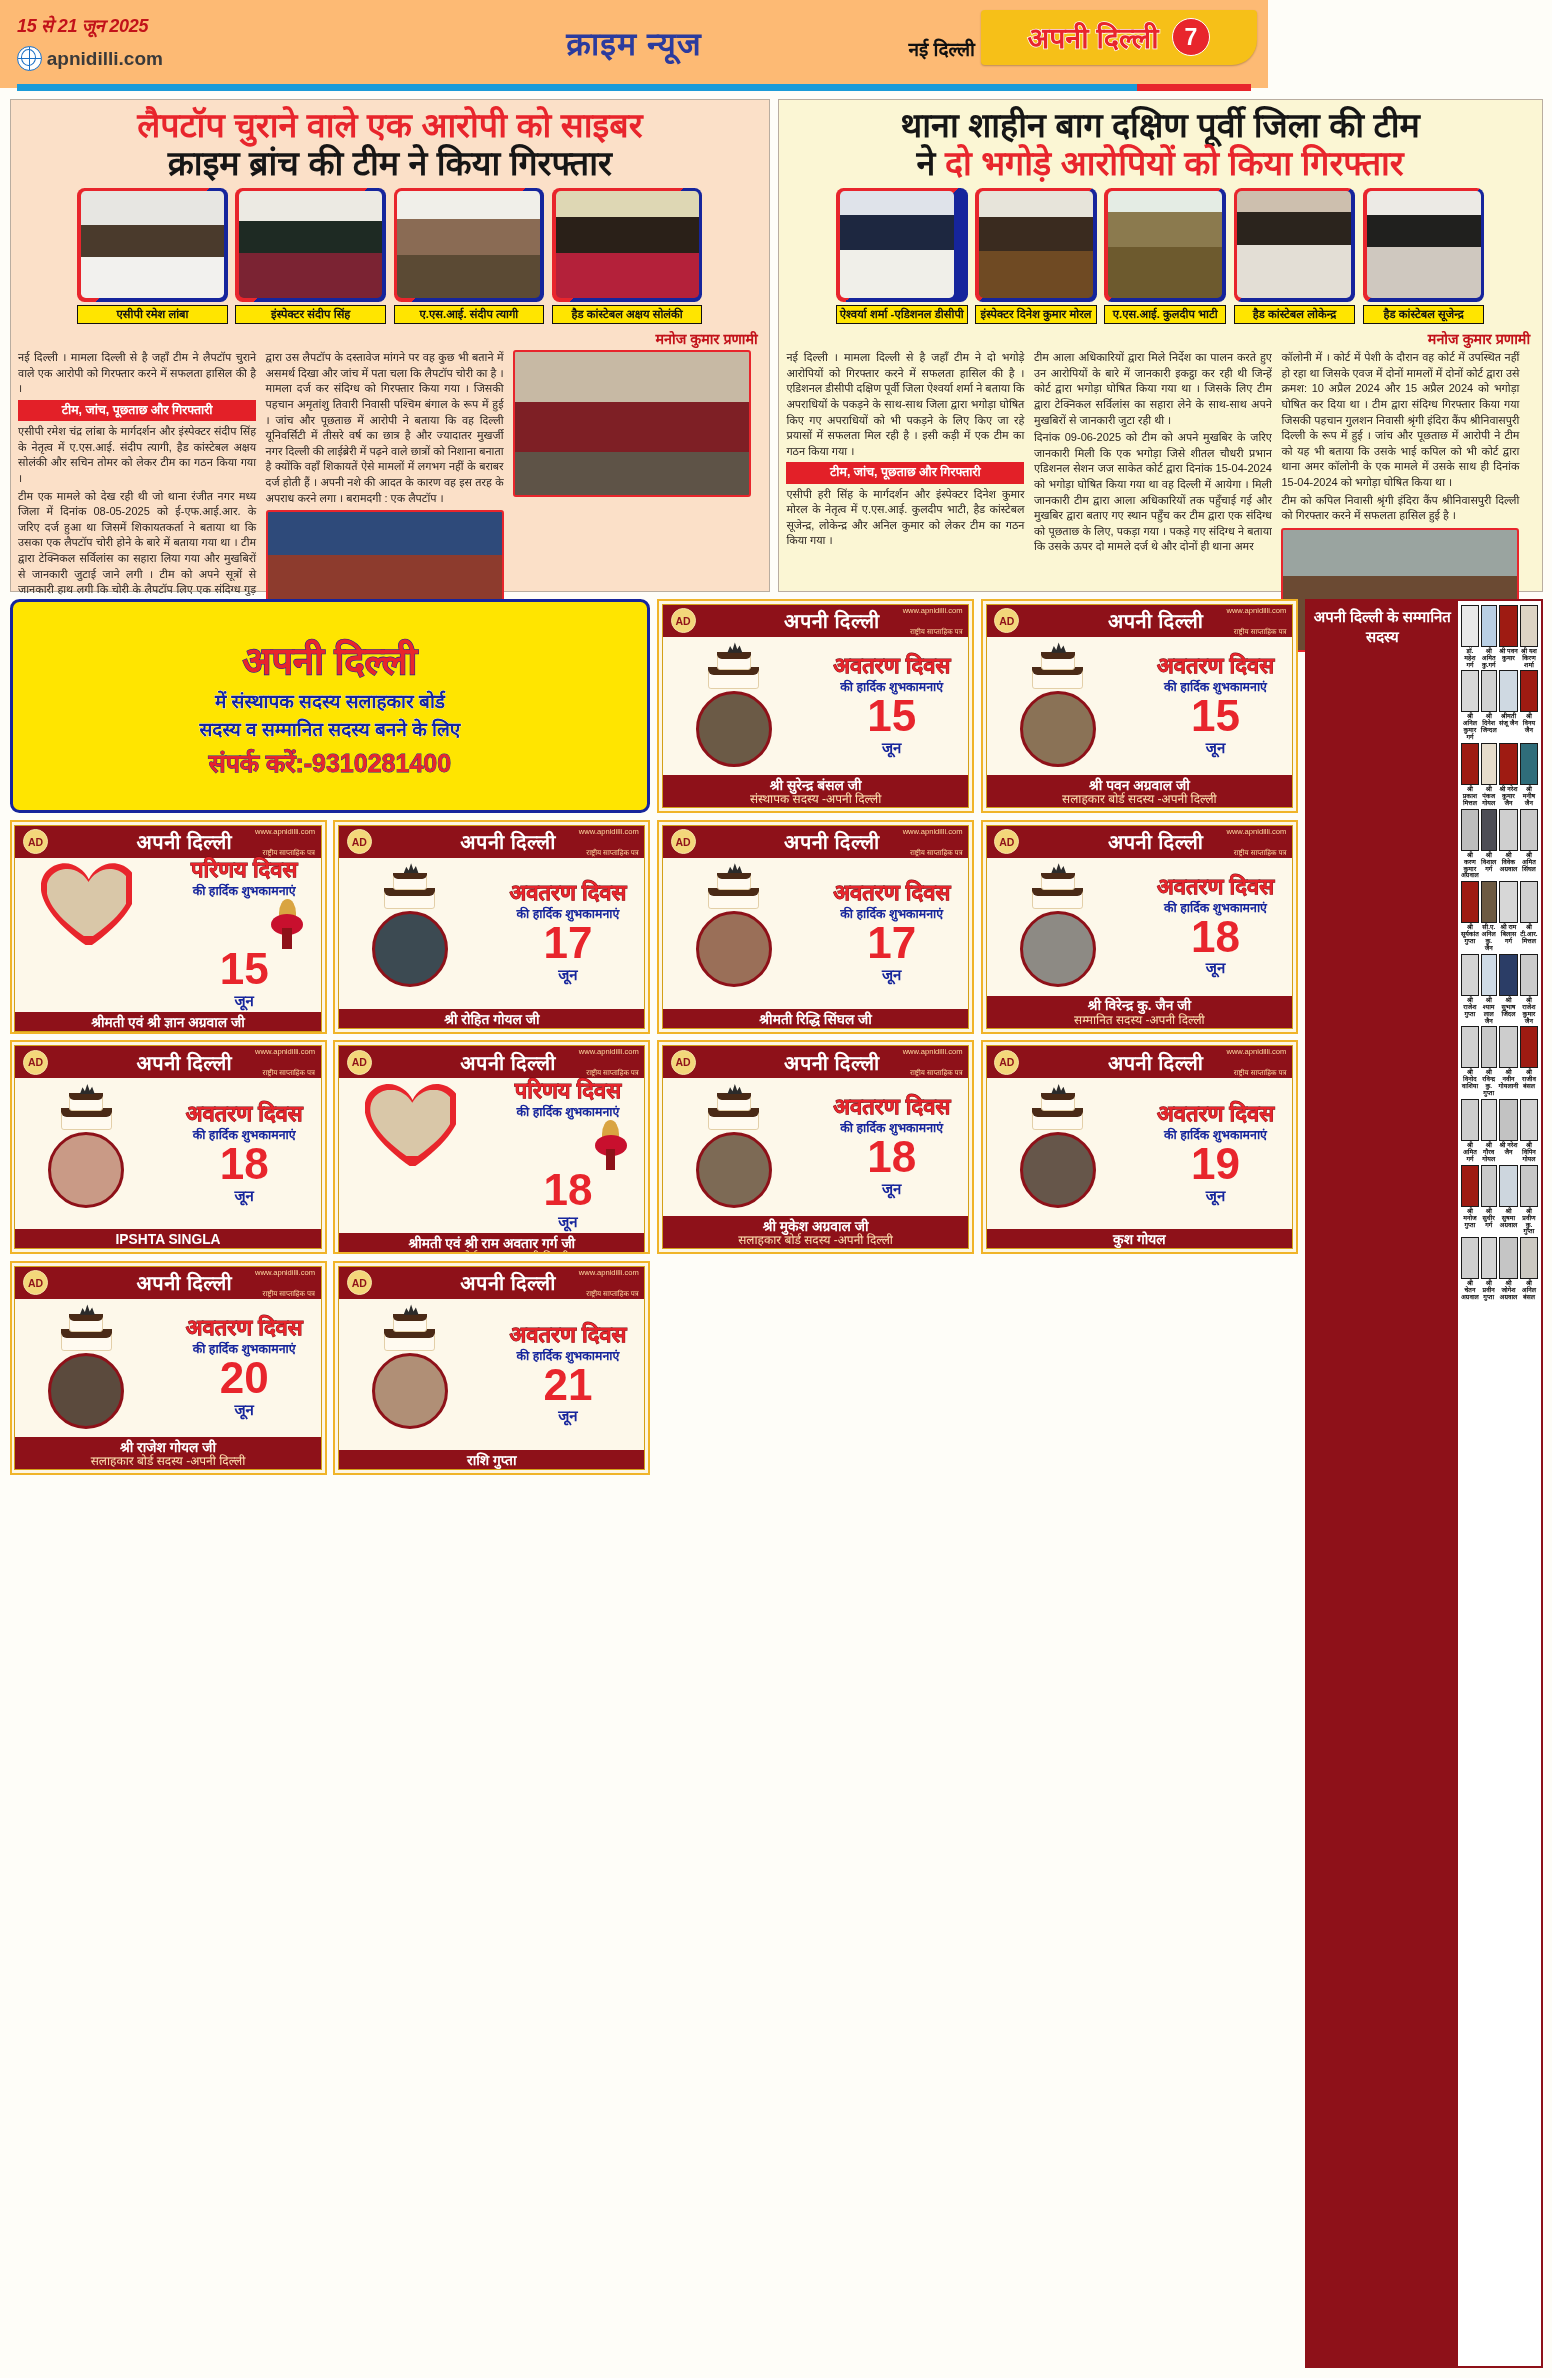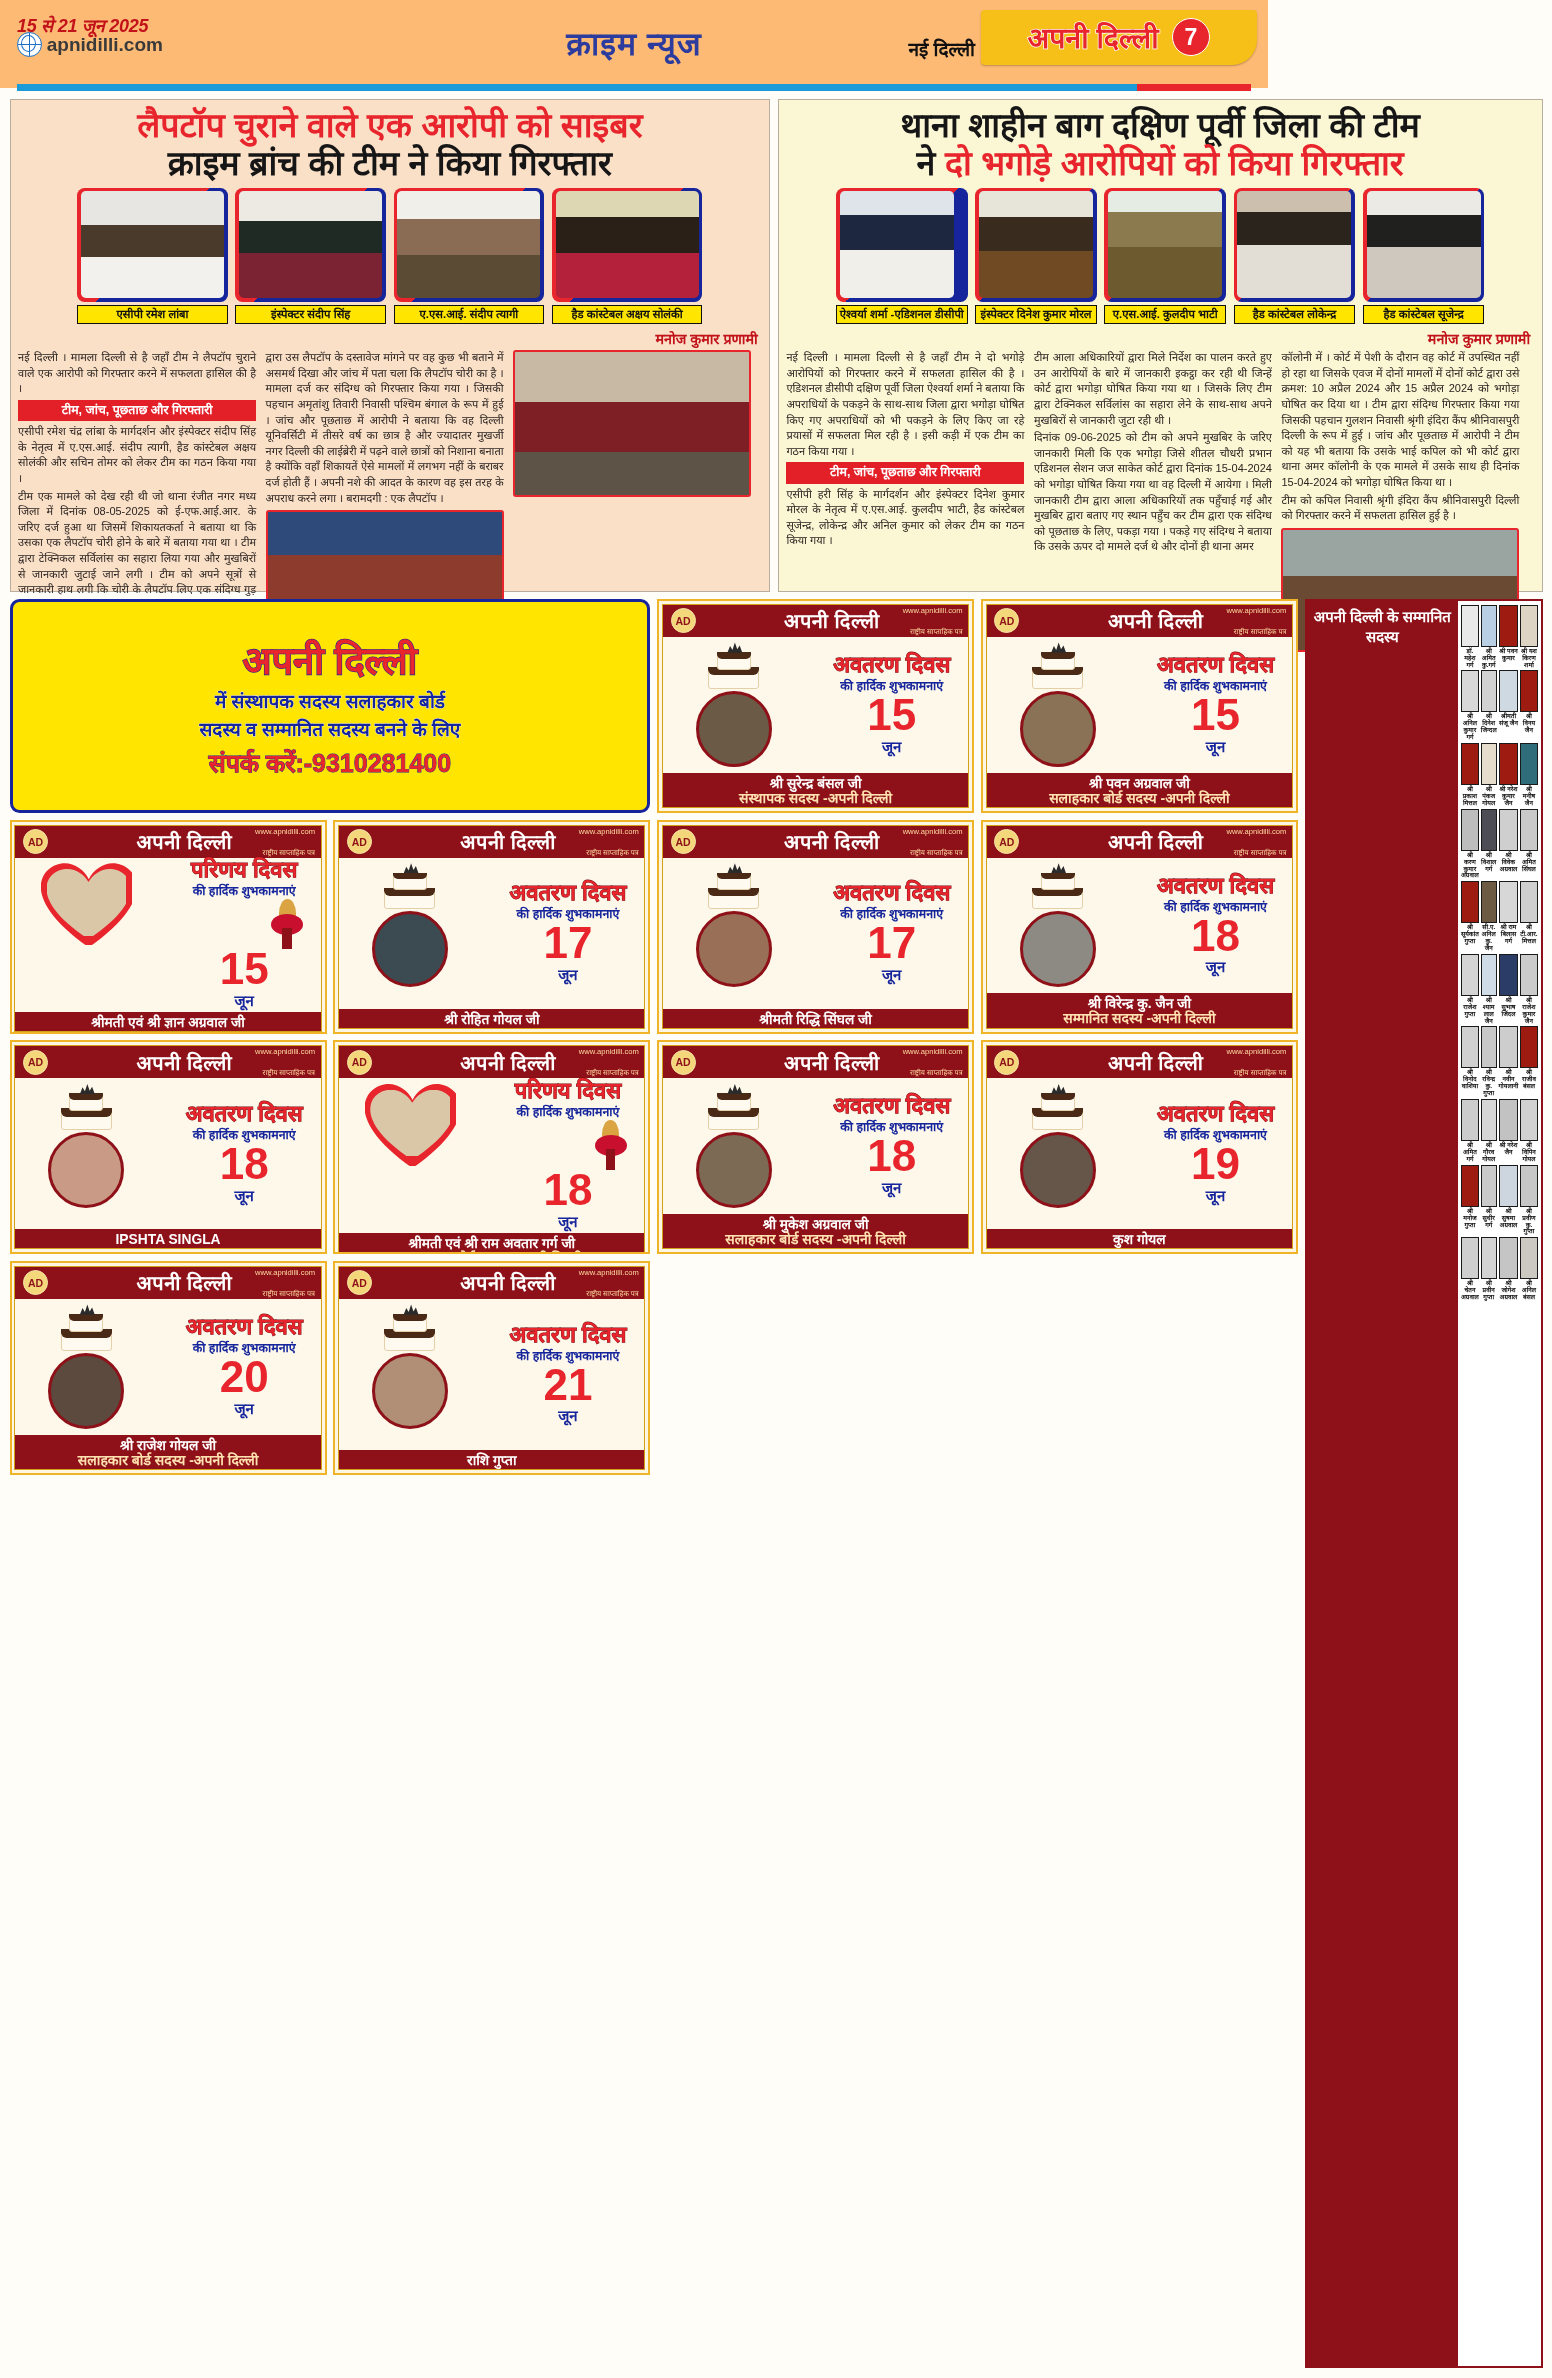--- a/index.html
+++ b/index.html
@@ -11,21 +11,21 @@
   }
   .page { position: relative; width: 1552px; height: 2379px; background: #fefdf8; }
 
   
   .masthead { position: relative; height: 88px; width: 1268px; background:#fdba74; }
   .mh-date {
     position: absolute; left: 17px; top: 13.3px;
     color: #c2121a; font-weight: bold; font-size: 18px; letter-spacing: -0.3px;
     font-style: italic;
   }
-  .mh-www { position: absolute; left: 17px; top: 32px; display:flex; align-items:center; gap:4.8px; }
+  .mh-www { position: absolute; left: 17px; top: 46px; display:flex; align-items:center; gap:4.8px; }
   .globe {
     width: 25px; height: 25px; border-radius: 50%;
     background: #fff; border: 1.9px solid #1b6fc4; position: relative; overflow:hidden;
   }
   .globe:before {
     content:""; position:absolute; left:50%; top:-1.9px; width:1.9px; height:27px;
     background:#1b6fc4; transform: translateX(-1px);
   }
   .globe:after {
     content:""; position:absolute; top:50%; left:-1.9px; width:27px; height:1.9px;
@@ -150,21 +150,21 @@
   }
   .gc-occ { color:#e8252c; font-size:22px; font-weight:bold; line-height:1; text-align:center;
             -webkit-text-stroke:0.7px #6d0d13; paint-order: stroke fill;}
   .gc-sub { color:#16259c; font-size:12.4px; font-weight:bold; text-align:center; margin-top:1px;}
   .gc-day { color:#e8252c; font-size:44px; font-weight:bold; line-height:.95; text-align:center; }
   .gc-month { color:#16259c; font-size:15px; font-weight:bold; text-align:center; }
   .gc-name {
     background:#8e1119; color:#fff; text-align:center; font-size:13.8px; font-weight:bold;
     padding:2.9px 1.9px 1px; line-height:1.1;
   }
-  .gc-role { font-size:14px; font-weight:bold; color:#ffe2b0; display:block; }
+  .gc-role { font-size:12px; font-weight:normal; color:#ffe2b0; display:block; }
   .heart {
     width:91px; height:82px; position:relative; margin-top:3.8px;
   }
   .heart .hb {
     position:absolute; inset:0; background:#e8252c;
     clip-path: path("M48,84 C10,58 0,36 0,24 C0,9 12,0 24,0 C34,0 44,7 48,16 C52,7 62,0 72,0 C84,0 96,9 96,24 C96,36 86,58 48,84 Z");
   }
   .heart .hin {
     position:absolute; left:5.7px; top:5.7px; right:5.7px; bottom:9.5px;
     background:#d9c7a8;

